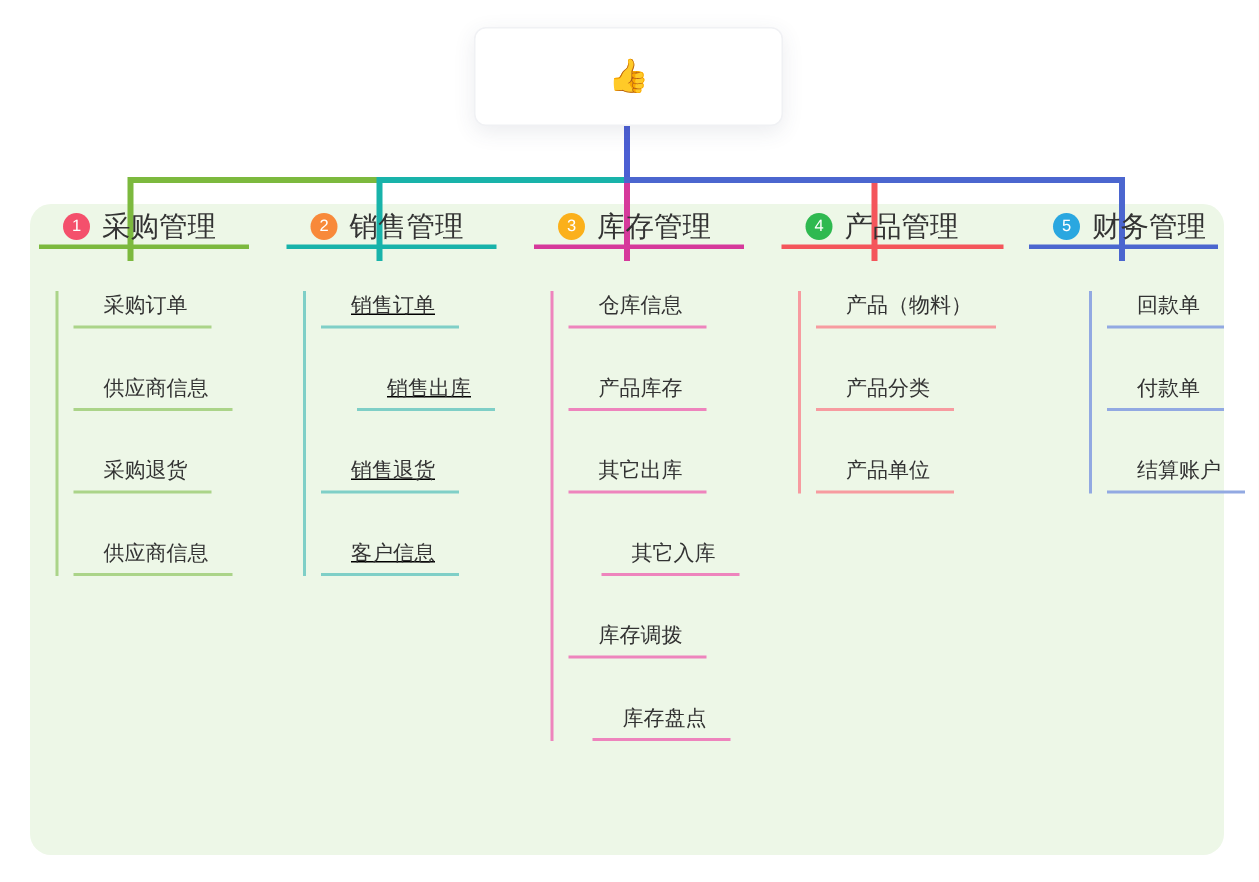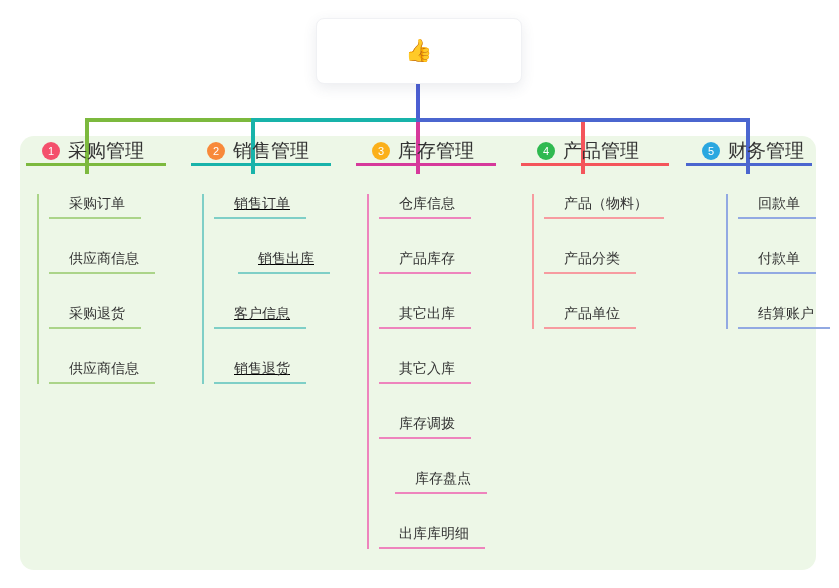--- a/index.html
+++ b/index.html
@@ -121,37 +121,36 @@
         </div>
       </div>
       <div class="branch" style="left: 191px;">
         <div class="branch-title" style="width: 140px; border-bottom-color: rgb(24, 179, 170);">
           <span class="badge" style="background: rgb(248, 137, 58);">2</span>
           <span class="branch-label">销售管理</span>
         </div>
         <div class="children" style="border-left-color: rgb(127, 207, 199); text-decoration: underline;">
           <div class="child" style="border-bottom-color: rgb(127, 207, 199);">销售订单</div>
           <div class="child" style="border-bottom-color: rgb(127, 207, 199); margin-left: 24px;">销售出库</div>
+          <div class="child" style="border-bottom-color: rgb(127, 207, 199);">销售退货</div>
           <div class="child" style="border-bottom-color: rgb(127, 207, 199);">客户信息</div>
-          <div class="child" style="border-bottom-color: rgb(127, 207, 199);">销售退货</div>
         </div>
       </div>
       <div class="branch" style="left: 356px;">
         <div class="branch-title" style="width: 140px; border-bottom-color: rgb(214, 57, 155);">
           <span class="badge" style="background: rgb(251, 176, 27);">3</span>
           <span class="branch-label">库存管理</span>
         </div>
         <div class="children" style="border-left-color: rgb(238, 132, 189);">
           <div class="child" style="border-bottom-color: rgb(238, 132, 189);">仓库信息</div>
           <div class="child" style="border-bottom-color: rgb(238, 132, 189);">产品库存</div>
           <div class="child" style="border-bottom-color: rgb(238, 132, 189);">其它出库</div>
-          <div class="child" style="border-bottom-color: rgb(238, 132, 189);">其它入库</div>
+          <div class="child" style="border-bottom-color: rgb(238, 132, 189); margin-left: 22px;">其它入库</div>
           <div class="child" style="border-bottom-color: rgb(238, 132, 189);">库存调拨</div>
           <div class="child" style="border-bottom-color: rgb(238, 132, 189); margin-left: 16px;">库存盘点</div>
-          <div class="child" style="border-bottom-color: rgb(238, 132, 189);">出库库明细</div>
         </div>
       </div>
       <div class="branch" style="left: 521px;">
         <div class="branch-title" style="width: 148px; border-bottom-color: rgb(244, 85, 91);">
           <span class="badge" style="background: rgb(47, 185, 80);">4</span>
           <span class="branch-label">产品管理</span>
         </div>
         <div class="children" style="border-left-color: rgb(247, 155, 160);">
           <div class="child" style="border-bottom-color: rgb(247, 155, 160);">产品（物料）</div>
           <div class="child" style="border-bottom-color: rgb(247, 155, 160);">产品分类</div>

